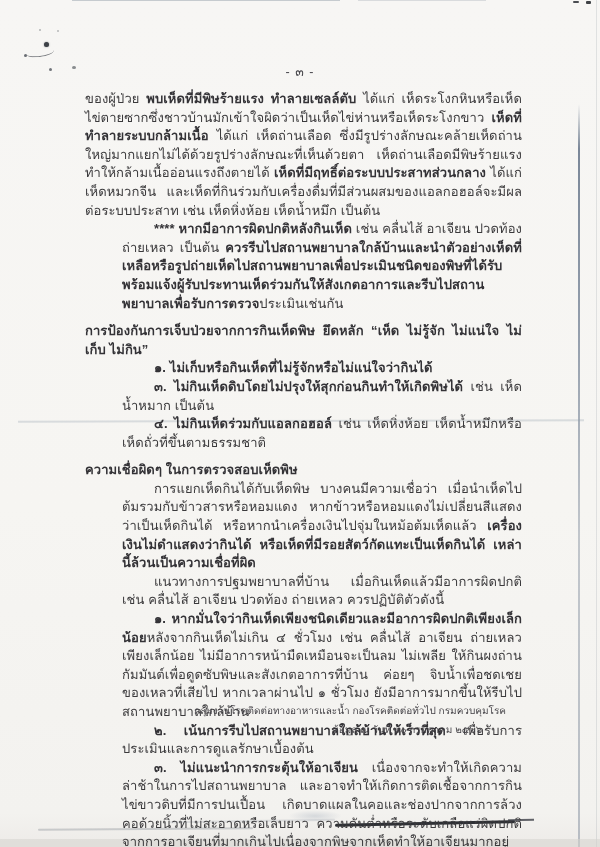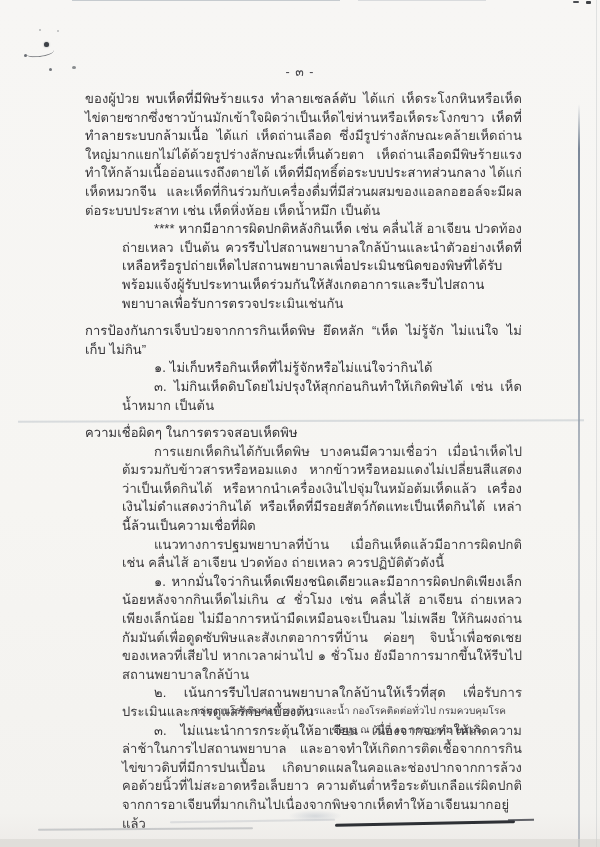--- a/index.html
+++ b/index.html
@@ -15,21 +15,21 @@
     text-align:center;font-size:12.5px;color:#46454a;letter-spacing:1px;
   }
   .doc-body{
     position:absolute;left:85px;top:90px;width:437px;
     font-size:13px;line-height:18.6px;text-align:justify;
     letter-spacing:.1px;
   }
   .doc-body p{margin:0;padding:0;}
   .doc-body p.indent{text-indent:32px;margin-left:37px;}
   .doc-body p.gap{margin-top:9px;}
-  .doc-body span.b{font-weight:400;color:#333236;}
+  .doc-body span.b{font-weight:700;color:#333236;}
   .footer{
     position:absolute;top:702px;right:94px;width:420px;
     font-size:10px;line-height:18.5px;color:#413f44;text-align:right;
   }
   .footer .fline2{padding-right:24px;}
   
   .art{position:absolute;pointer-events:none;}
   .vline-main{left:578px;top:104px;width:1.5px;height:743px;
     background:linear-gradient(to bottom,rgba(92,108,130,0) 0%,rgba(92,108,130,.8) 6%,rgba(100,116,138,.68) 30%,rgba(128,140,156,.45) 58%,rgba(128,140,156,.5) 100%);}
   .vline-edge{left:596px;top:0;width:1px;height:847px;background:rgba(140,150,160,.22);}
@@ -79,20 +79,21 @@
   <div class="art bottom-band"></div>
 
   <div class="page-number">- ๓ -</div>
 
   <div class="doc-body" id="doc-body">
       <p class=""><span>ของผู้ป่วย </span><span class="b">พบเห็ดที่มีพิษร้ายแรง ทำลายเซลล์ตับ </span><span>ได้แก่ เห็ดระโงกหินหรือเห็ดไข่ตายซากซึ่งชาวบ้านมักเข้าใจผิดว่าเป็นเห็ดไข่ห่านหรือเห็ดระโงกขาว </span><span class="b">เห็ดที่ทำลายระบบกล้ามเนื้อ </span><span>ได้แก่ เห็ดถ่านเลือด ซึ่งมีรูปร่างลักษณะคล้ายเห็ดถ่านใหญ่มากแยกไม่ได้ด้วยรูปร่างลักษณะที่เห็นด้วยตา เห็ดถ่านเลือดมีพิษร้ายแรงทำให้กล้ามเนื้ออ่อนแรงถึงตายได้ </span><span class="b">เห็ดที่มีฤทธิ์ต่อระบบประสาทส่วนกลาง </span><span>ได้แก่ เห็ดหมวกจีน และเห็ดที่กินร่วมกับเครื่องดื่มที่มีส่วนผสมของแอลกอฮอล์จะมีผลต่อระบบประสาท เช่น เห็ดหิ่งห้อย เห็ดน้ำหมึก เป็นต้น</span></p>
       <p class="indent "><span class="b">**** หากมีอาการผิดปกติหลังกินเห็ด </span><span>เช่น คลื่นไส้ อาเจียน ปวดท้อง ถ่ายเหลว เป็นต้น </span><span class="b">ควรรีบไปสถานพยาบาลใกล้บ้านและนำตัวอย่างเห็ดที่เหลือหรือรูปถ่ายเห็ดไปสถานพยาบาลเพื่อประเมินชนิดของพิษที่ได้รับ พร้อมแจ้งผู้รับประทานเห็ดร่วมกันให้สังเกตอาการและรีบไปสถานพยาบาลเพื่อรับการตรวจ</span><span>ประเมินเช่นกัน</span></p>
       <p class="gap"><span class="b">การป้องกันการเจ็บป่วยจากการกินเห็ดพิษ ยึดหลัก “เห็ด ไม่รู้จัก ไม่แน่ใจ ไม่เก็บ ไม่กิน”</span></p>
       <p class="indent "><span class="b">๑. ไม่เก็บหรือกินเห็ดที่ไม่รู้จักหรือไม่แน่ใจว่ากินได้</span></p>
       <p class="indent "><span class="b">๓. ไม่กินเห็ดดิบโดยไม่ปรุงให้สุกก่อนกินทำให้เกิดพิษได้ </span><span>เช่น เห็ดน้ำหมาก เป็นต้น</span></p>
+      <p class="indent "><span class="b">๔. ไม่กินเห็ดร่วมกับแอลกอฮอล์ </span><span>เช่น เห็ดหิ่งห้อย เห็ดน้ำหมึกหรือเห็ดถั่วที่ขึ้นตามธรรมชาติ</span></p>
       <p class="gap"><span class="b">ความเชื่อผิดๆ ในการตรวจสอบเห็ดพิษ</span></p>
       <p class="indent "><span>การแยกเห็ดกินได้กับเห็ดพิษ บางคนมีความเชื่อว่า เมื่อนำเห็ดไปต้มรวมกับข้าวสารหรือหอมแดง หากข้าวหรือหอมแดงไม่เปลี่ยนสีแสดงว่าเป็นเห็ดกินได้ หรือหากนำเครื่องเงินไปจุ่มในหม้อต้มเห็ดแล้ว </span><span class="b">เครื่องเงินไม่ดำแสดงว่ากินได้ หรือเห็ดที่มีรอยสัตว์กัดแทะเป็นเห็ดกินได้ เหล่านี้ล้วนเป็นความเชื่อที่ผิด</span></p>
       <p class="indent "><span>แนวทางการปฐมพยาบาลที่บ้าน เมื่อกินเห็ดแล้วมีอาการผิดปกติ เช่น คลื่นไส้ อาเจียน ปวดท้อง ถ่ายเหลว ควรปฏิบัติตัวดังนี้</span></p>
       <p class="indent "><span class="b">๑. หากมั่นใจว่ากินเห็ดเพียงชนิดเดียวและมีอาการผิดปกติเพียงเล็กน้อย</span><span>หลังจากกินเห็ดไม่เกิน ๔ ชั่วโมง เช่น คลื่นไส้ อาเจียน ถ่ายเหลวเพียงเล็กน้อย ไม่มีอาการหน้ามืดเหมือนจะเป็นลม ไม่เพลีย ให้กินผงถ่านกัมมันต์เพื่อดูดซับพิษและสังเกตอาการที่บ้าน ค่อยๆ จิบน้ำเพื่อชดเชยของเหลวที่เสียไป หากเวลาผ่านไป ๑ ชั่วโมง ยังมีอาการมากขึ้นให้รีบไปสถานพยาบาลใกล้บ้าน</span></p>
       <p class="indent "><span class="b">๒. เน้นการรีบไปสถานพยาบาลใกล้บ้านให้เร็วที่สุด </span><span>เพื่อรับการประเมินและการดูแลรักษาเบื้องต้น</span></p>
       <p class="indent "><span class="b">๓. ไม่แนะนำการกระตุ้นให้อาเจียน </span><span>เนื่องจากจะทำให้เกิดความล่าช้าในการไปสถานพยาบาล และอาจทำให้เกิดการติดเชื้อจากการกินไข่ขาวดิบที่มีการปนเปื้อน เกิดบาดแผลในคอและช่องปากจากการล้วงคอด้วยนิ้วที่ไม่สะอาดหรือเล็บยาว ความดันต่ำหรือระดับเกลือแร่ผิดปกติจากการอาเจียนที่มากเกินไปเนื่องจากพิษจากเห็ดทำให้อาเจียนมากอยู่แล้ว</span></p>
     </div>
 
   <div class="footer">
     <div class="fline1">กลุ่มงานโรคติดต่อทางอาหารและน้ำ กองโรคติดต่อทั่วไป กรมควบคุมโรค</div>

